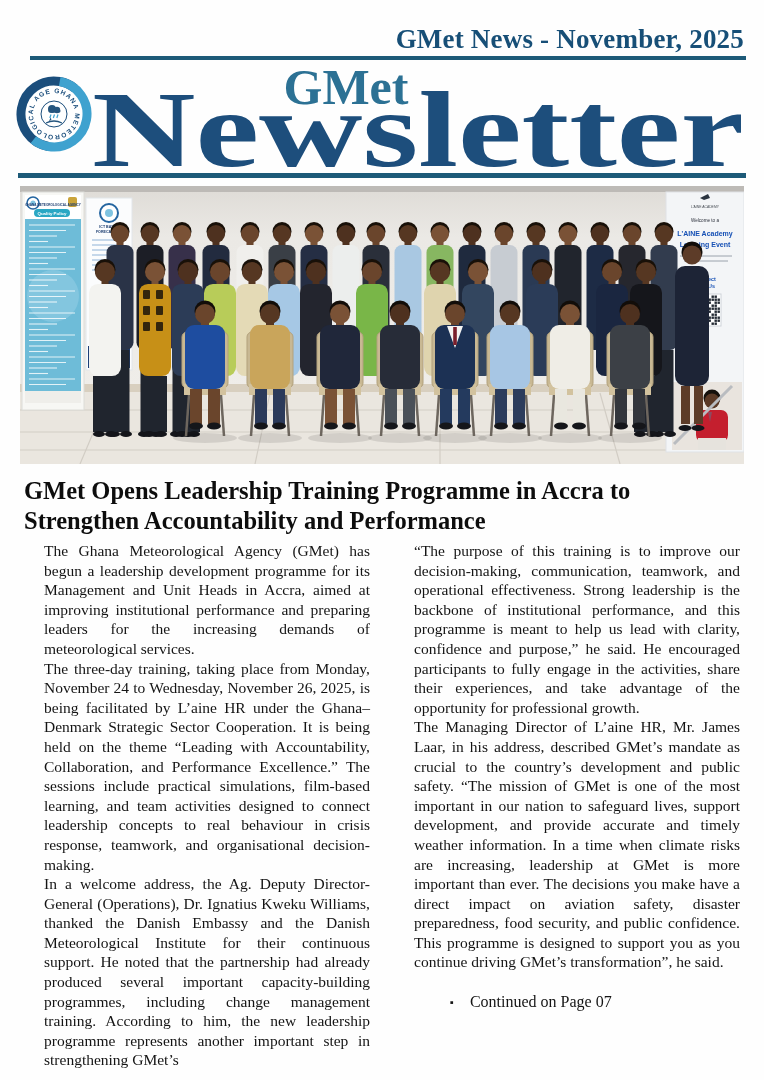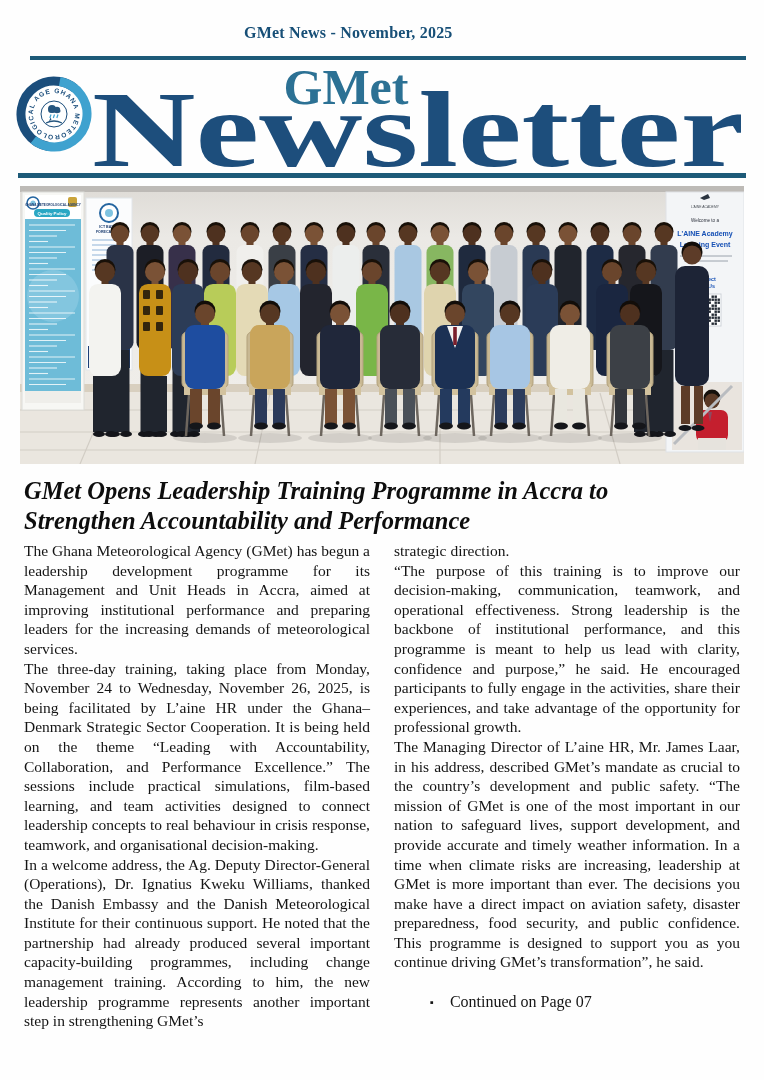--- a/index.html
+++ b/index.html
@@ -1,29 +1,29 @@
 <!DOCTYPE html>
 <html><head>
 <meta charset="utf-8">
 <style>
   html,body{margin:0;padding:0;background:#ffffff;}
   .page{position:relative;width:764px;height:1080px;background:#fefefe;overflow:hidden;
         font-family:"Liberation Serif","DejaVu Serif",serif;color:#141414;}
-  .issue{position:absolute;top:24px;right:20px;width:500px;text-align:left;
-         font-size:16px;font-weight:bold;color:#174f77;letter-spacing:.2px;}
+  .issue{position:absolute;top:24px;right:20px;width:500px;text-align:right;
+         font-size:27px;font-weight:bold;color:#174f77;letter-spacing:.2px;}
   .rule{position:absolute;background:#1d5a78;}
   .rule1{top:56px;left:30px;width:716px;height:4px;}
   .rule2{top:173px;left:18px;width:728px;height:5px;}
   .brand-svg{position:absolute;top:54px;left:20px;}
   .logo{position:absolute;top:76px;left:16px;width:76px;height:76px;}
   .photo-wrap{position:absolute;top:186px;left:20px;width:724px;height:278px;background:#e9e7e3;}
   .headline{position:absolute;top:476px;left:24px;width:700px;
-            font-size:24.5px;line-height:30px;font-weight:bold;color:#0d0d0d;font-style:italic;}
+            font-size:24.5px;line-height:30px;font-weight:bold;color:#0d0d0d;}
   .cols{position:absolute;top:541px;left:24px;width:716px;display:flex;gap:24px;}
-  .col{width:346px;text-align:justify;font-size:15.5px;line-height:19.6px;}
+  .col{width:346px;text-align:justify;font-size:15.5px;line-height:19.6px;margin-left:20px;}
   .col p{margin:0;text-justify:inter-word;}
   .continued{display:flex;align-items:center;gap:16px;margin-top:20px;padding-left:36px;
              font-size:16px;}
   .bullet{font-size:11px;line-height:1;position:relative;top:1px;}
   svg text{font-family:"Liberation Sans","DejaVu Sans",sans-serif;}
   .serif-t{font-family:"Liberation Serif","DejaVu Serif",serif;}
 </style>
 </head>
 <body>
 
@@ -531,21 +531,20 @@
 
   <div class="headline">GMet Opens Leadership Training Programme in Accra to Strengthen Accountability and Performance</div>
 
   <div class="cols">
     <div class="col">
       <p>The Ghana Meteorological Agency (GMet) has begun a leadership development programme for its Management and Unit Heads in Accra, aimed at improving institutional performance and preparing leaders for the increasing demands of meteorological services.</p>
       <p>The three-day training, taking place from Monday, November 24 to Wednesday, November 26, 2025, is being facilitated by L’aine HR under the Ghana–Denmark Strategic Sector Cooperation. It is being held on the theme “Leading with Accountability, Collaboration, and Performance Excellence.” The sessions include practical simulations, film-based learning, and team activities designed to connect leadership concepts to real behaviour in crisis response, teamwork, and organisational decision-making.</p>
       <p>In a welcome address, the Ag. Deputy Director-General (Operations), Dr. Ignatius Kweku Williams, thanked the Danish Embassy and the Danish Meteorological Institute for their continuous support. He noted that the partnership had already produced several important capacity-building programmes, including change management training. According to him, the new leadership programme represents another important step in strengthening GMet’s</p>
     </div>
     <div class="col">
-      <p>strategic direction.</p>
       <p>“The purpose of this training is to improve our decision-making, communication, teamwork, and operational effectiveness. Strong leadership is the backbone of institutional performance, and this programme is meant to help us lead with clarity, confidence and purpose,” he said. He encouraged participants to fully engage in the activities, share their experiences, and take advantage of the opportunity for professional growth.</p>
       <p>The Managing Director of L’aine HR, Mr. James Laar, in his address, described GMet’s mandate as crucial to the country’s development and public safety. “The mission of GMet is one of the most important in our nation to safeguard lives, support development, and provide accurate and timely weather information. In a time when climate risks are increasing, leadership at GMet is more important than ever. The decisions you make have a direct impact on aviation safety, disaster preparedness, food security, and public confidence. This programme is designed to support you as you continue driving GMet’s transformation”, he said.</p>
       <div class="continued">
         <span class="bullet">▪</span>
         <span>Continued on Page 07</span>
       </div>
     </div>
   </div>
 
 </div>

